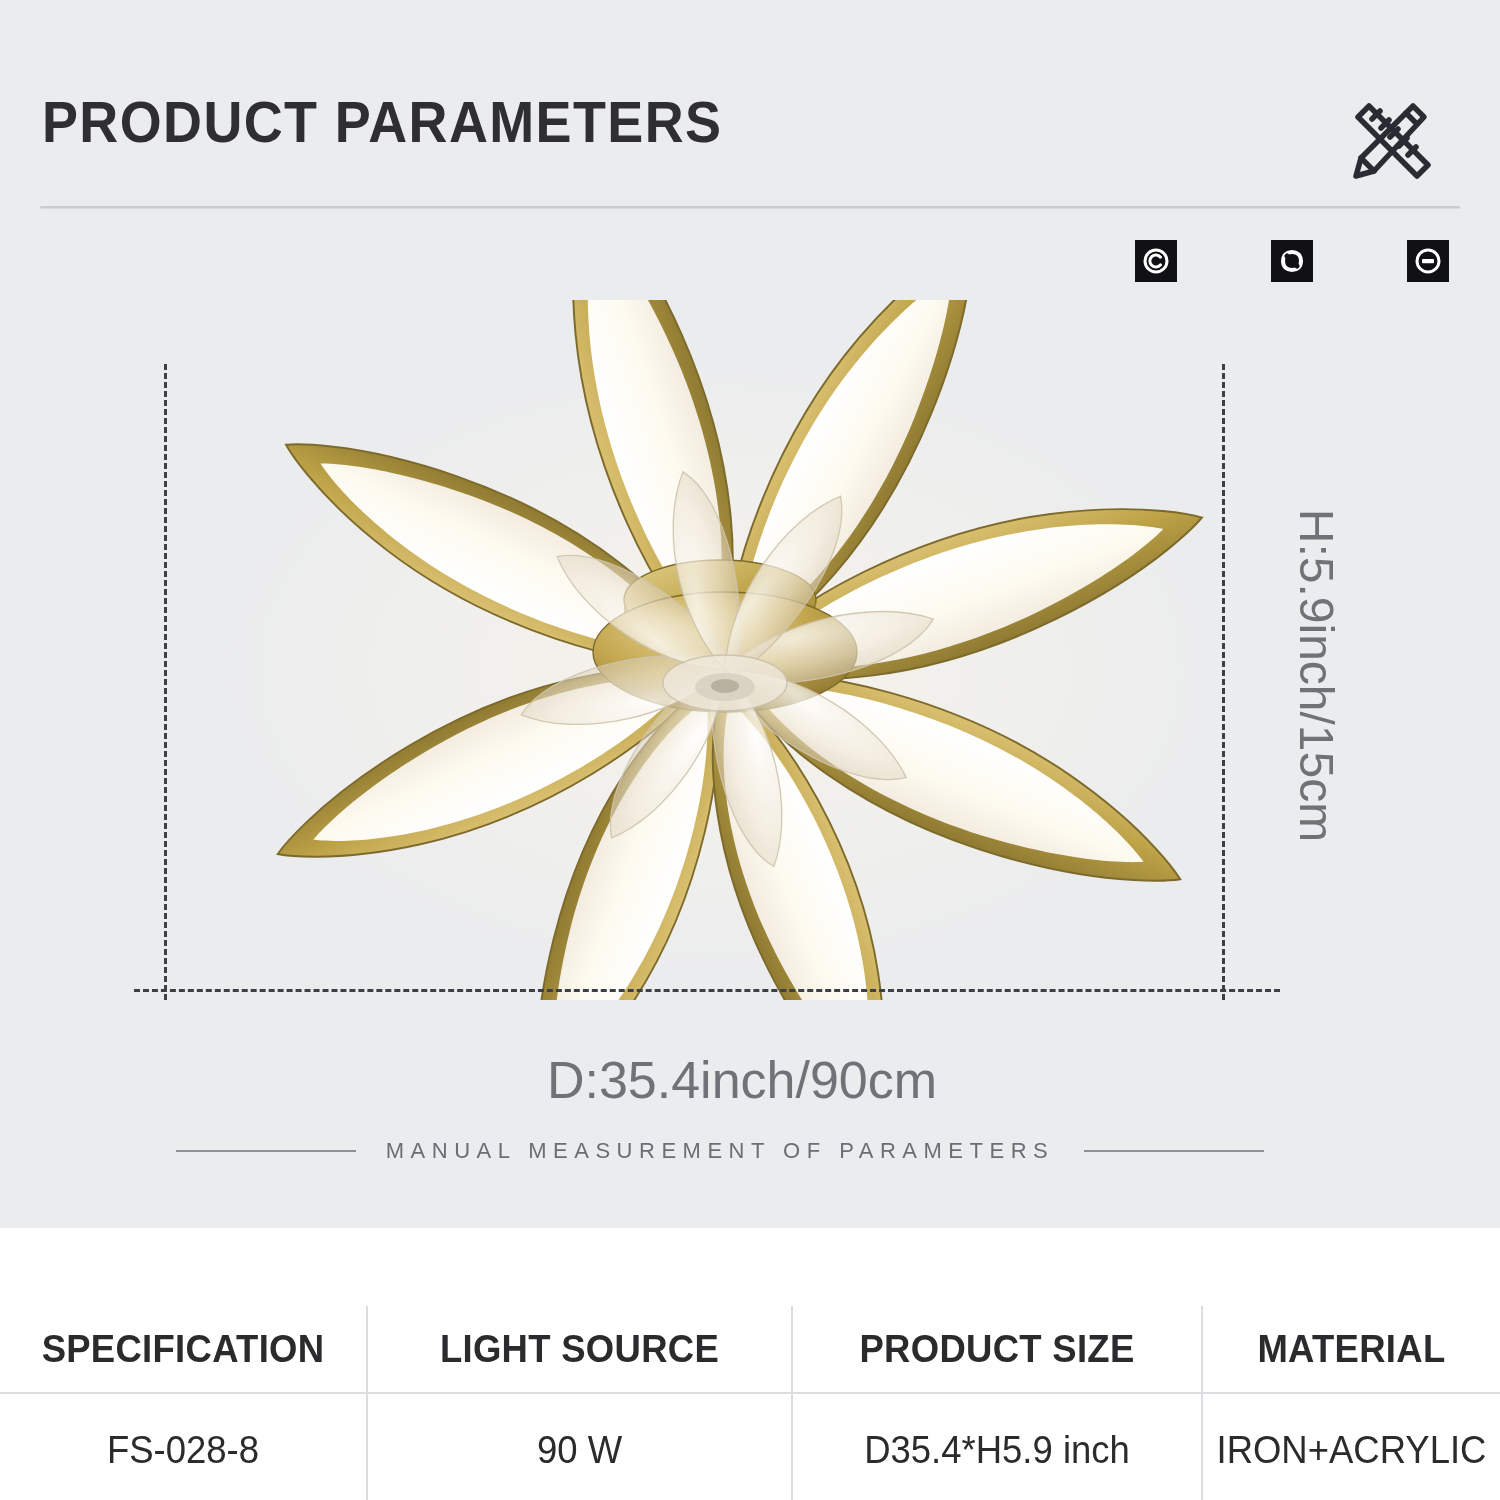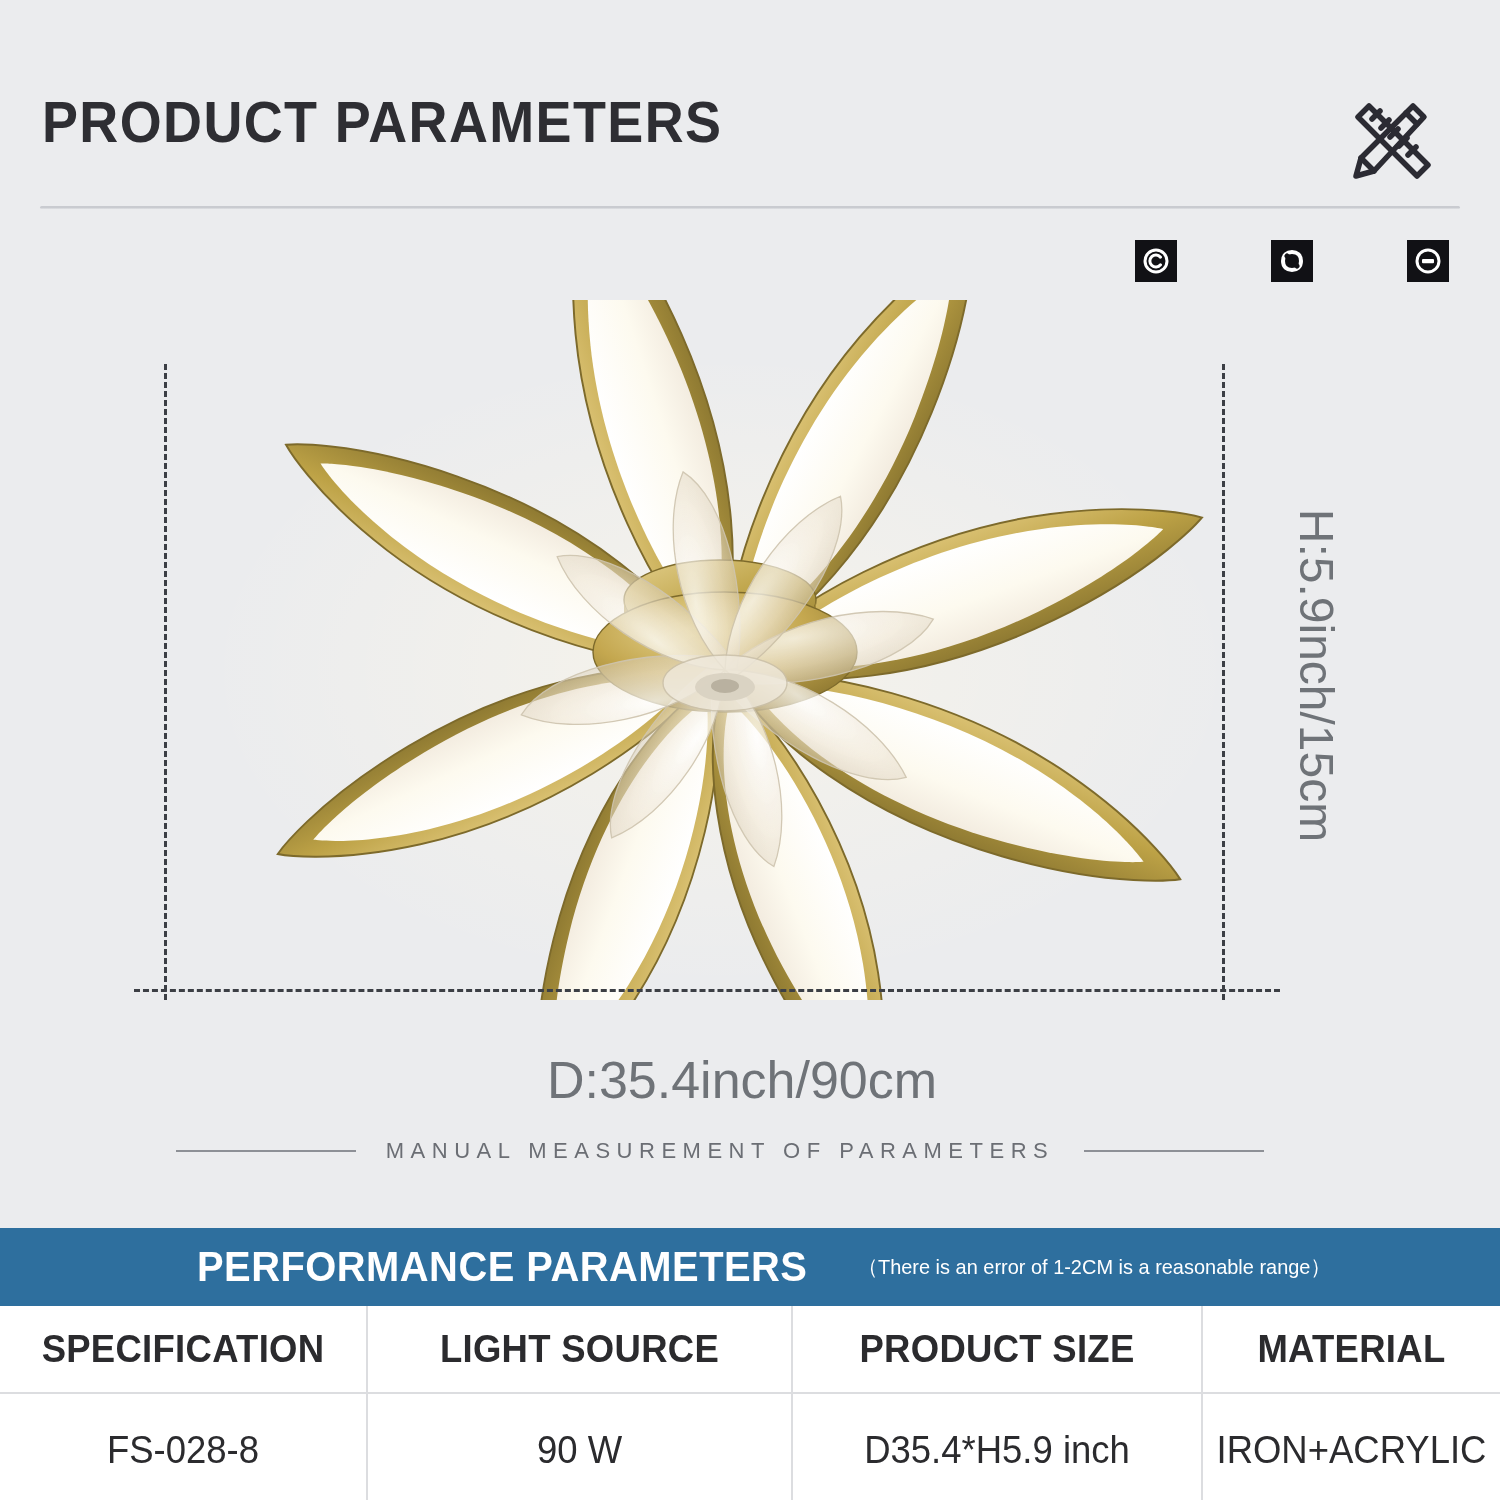--- a/index.html
+++ b/index.html
@@ -400,24 +400,20 @@
 
     <div class="diam-label">D:35.4inch/90cm</div>
 
     <div class="manual-note">
       <div class="ln"></div>
       <div class="txt">MANUAL MEASUREMENT OF PARAMETERS</div>
       <div class="ln"></div>
     </div>
   </div>
 
-  <div class="perf-bar">
-    <div class="perf-title">PERFORMANCE PARAMETERS</div>
-    <div class="perf-note">（There is an error of 1-2CM is a reasonable range）</div>
-  </div>
 
   <table class="spec-table">
     <colgroup>
       <col class="c1">
         <col class="c2">
         <col class="c3">
         <col class="c4">
     </colgroup>
     <thead>
       <tr>

